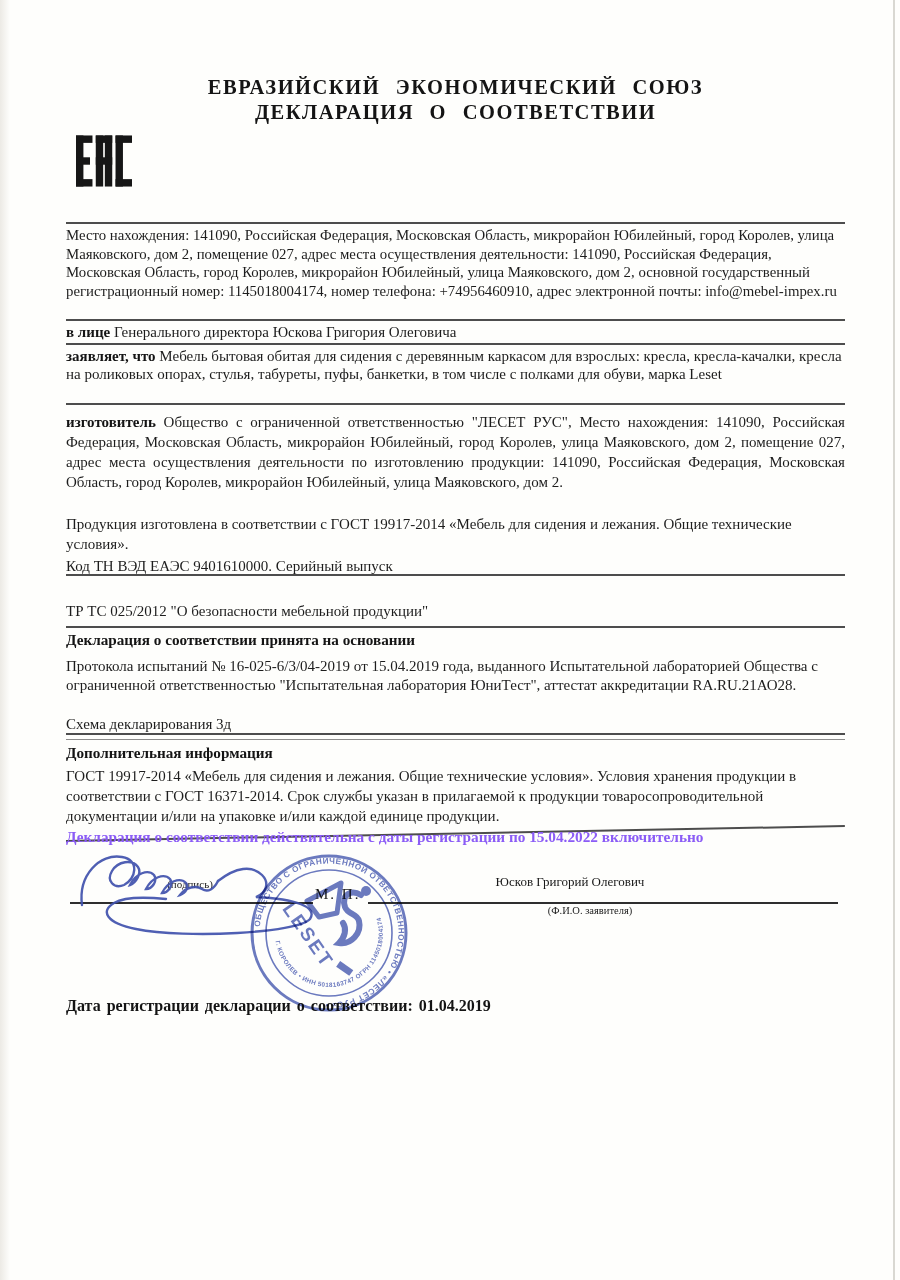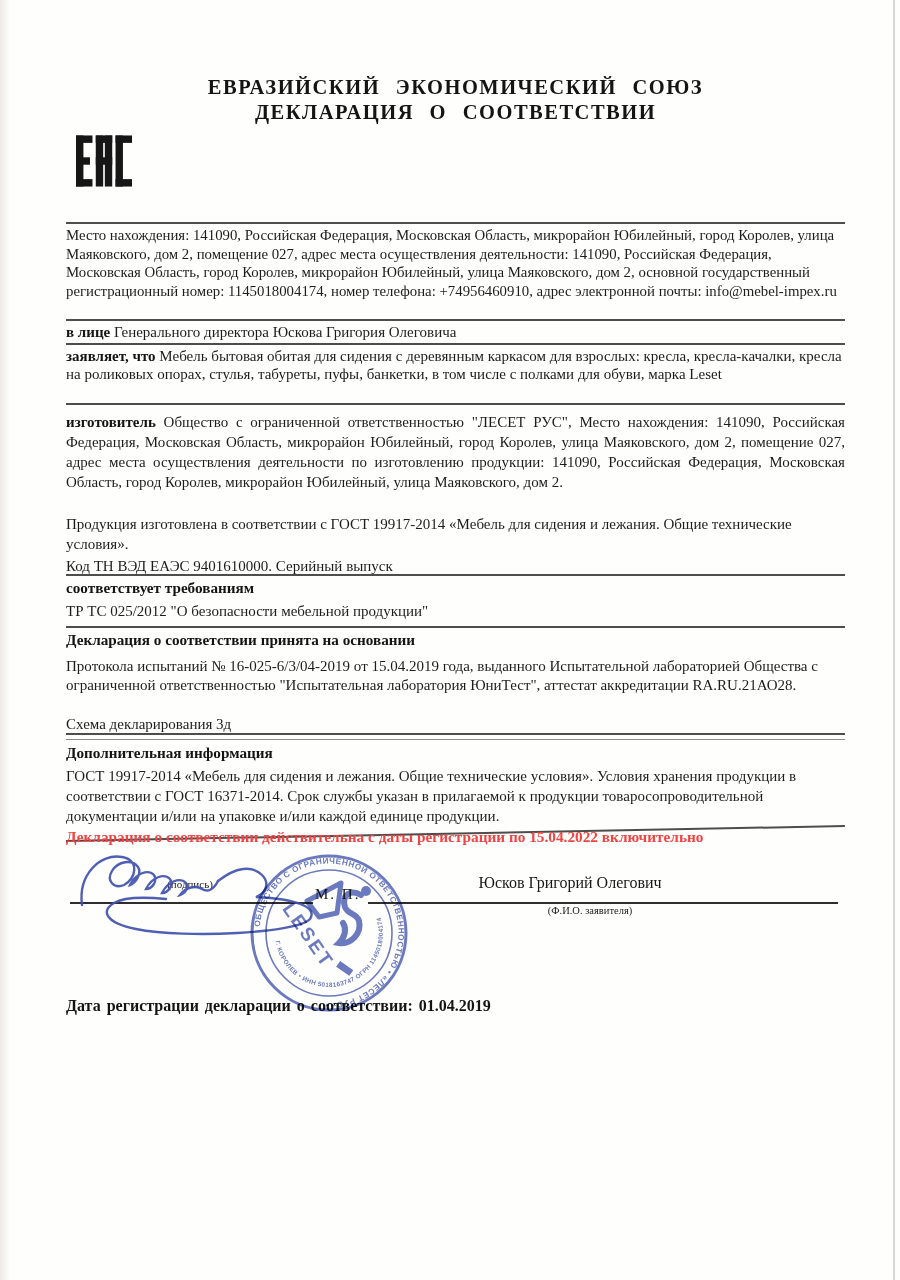--- a/index.html
+++ b/index.html
@@ -18,25 +18,25 @@
   .row{font-size:15px;line-height:20px;}
   .rule{position:absolute;left:66px;width:779px;height:2px;background:#2e2e2e;opacity:.85;}
   .lbl{font-weight:700;color:#141414;}
   .addr{font-size:14.8px;line-height:18.6px;}
   .declares{font-size:15px;line-height:18.4px;}
   .manu{font-size:15px;line-height:20px;text-align:justify;}
   .prod{font-size:15px;line-height:20px;}
   .head{font-size:15.2px;font-weight:700;color:#141414;}
   .protocol{font-size:15px;line-height:18.5px;}
   .addtext{font-size:15px;line-height:20px;}
-  .validity{font-size:15.3px;font-weight:700;color:#ef4444;}
+  .validity{font-size:15.3px;font-weight:700;color:#8b5cf6;}
   .sigline{position:absolute;top:902px;height:2px;background:#2e2e2e;}
   .caption{position:absolute;text-align:center;font-size:11px;color:#222;}
   .mp{position:absolute;left:315px;top:886px;font-size:15px;letter-spacing:2px;color:#191919;}
-  .fio-name{position:absolute;left:380px;top:874px;width:380px;text-align:center;font-size:16px;color:#191919;}
+  .fio-name{position:absolute;left:380px;top:874px;width:380px;text-align:center;font-size:13px;color:#191919;}
   .fio-cap{position:absolute;left:400px;top:905px;width:380px;text-align:center;font-size:10.5px;color:#222;}
   .reg{font-size:16px;font-weight:700;color:#141414;word-spacing:2px;}
   .sig-svg{position:absolute;left:66px;top:845px;width:345px;height:100px;z-index:2;}
   .stamp-svg{position:absolute;left:247px;top:851px;width:164px;height:164px;z-index:3;
     mix-blend-mode:multiply;opacity:.82;}
   .eac-svg{position:absolute;left:76px;top:134px;width:56px;height:54px;}
   .stamp-ring{font-family:"Liberation Sans","DejaVu Sans",sans-serif;font-size:8.2px;letter-spacing:.6px;font-weight:700;}
   .stamp-inner{font-family:"Liberation Sans","DejaVu Sans",sans-serif;font-size:6.3px;letter-spacing:.4px;font-weight:700;}
   .stamp-brand{font-family:"Liberation Sans","DejaVu Sans",sans-serif;font-size:19px;font-weight:700;letter-spacing:2.5px;}
 </style>
@@ -86,21 +86,20 @@
   <div class="abs manu" style="top:412px;">
     <span class="lbl">изготовитель</span>
     <span>Общество с ограниченной ответственностью "ЛЕСЕТ РУС", Место нахождения: 141090, Российская Федерация, Московская Область, микрорайон Юбилейный, город Королев, улица Маяковского, дом 2, помещение 027, адрес места осуществления деятельности по изготовлению продукции: 141090, Российская Федерация, Московская Область, город Королев, микрорайон Юбилейный, улица Маяковского, дом 2.</span>
   </div>
 
   <div class="abs prod" style="top:514px;">Продукция изготовлена в соответствии с ГОСТ 19917-2014 «Мебель для сидения и лежания. Общие технические условия».</div>
 
   <div class="abs row" style="top:556px;">Код ТН ВЭД ЕАЭС 9401610000. Серийный выпуск</div>
   <div class="rule" style="top:574px;"></div>
 
-  <div class="abs head" style="top:579px;">соответствует требованиям</div>
   <div class="abs row" style="top:601px;">ТР ТС 025/2012 "О безопасности мебельной продукции"</div>
   <div class="rule" style="top:626px;"></div>
 
   <div class="abs head" style="top:631px;">Декларация о соответствии принята на основании</div>
   <div class="abs protocol" style="top:657px;">Протокола испытаний № 16-025-6/3/04-2019 от 15.04.2019 года, выданного Испытательной лабораторией Общества с ограниченной ответственностью "Испытательная лаборатория ЮниТест", аттестат аккредитации RA.RU.21АО28.</div>
   <div class="abs row" style="top:714px;">Схема декларирования 3д</div>
   <div class="rule" style="top:733px;"></div>
   <div class="rule" style="top:739px;height:1px;opacity:.55;"></div>
 
   <div class="abs head" style="top:744px;">Дополнительная информация</div>

